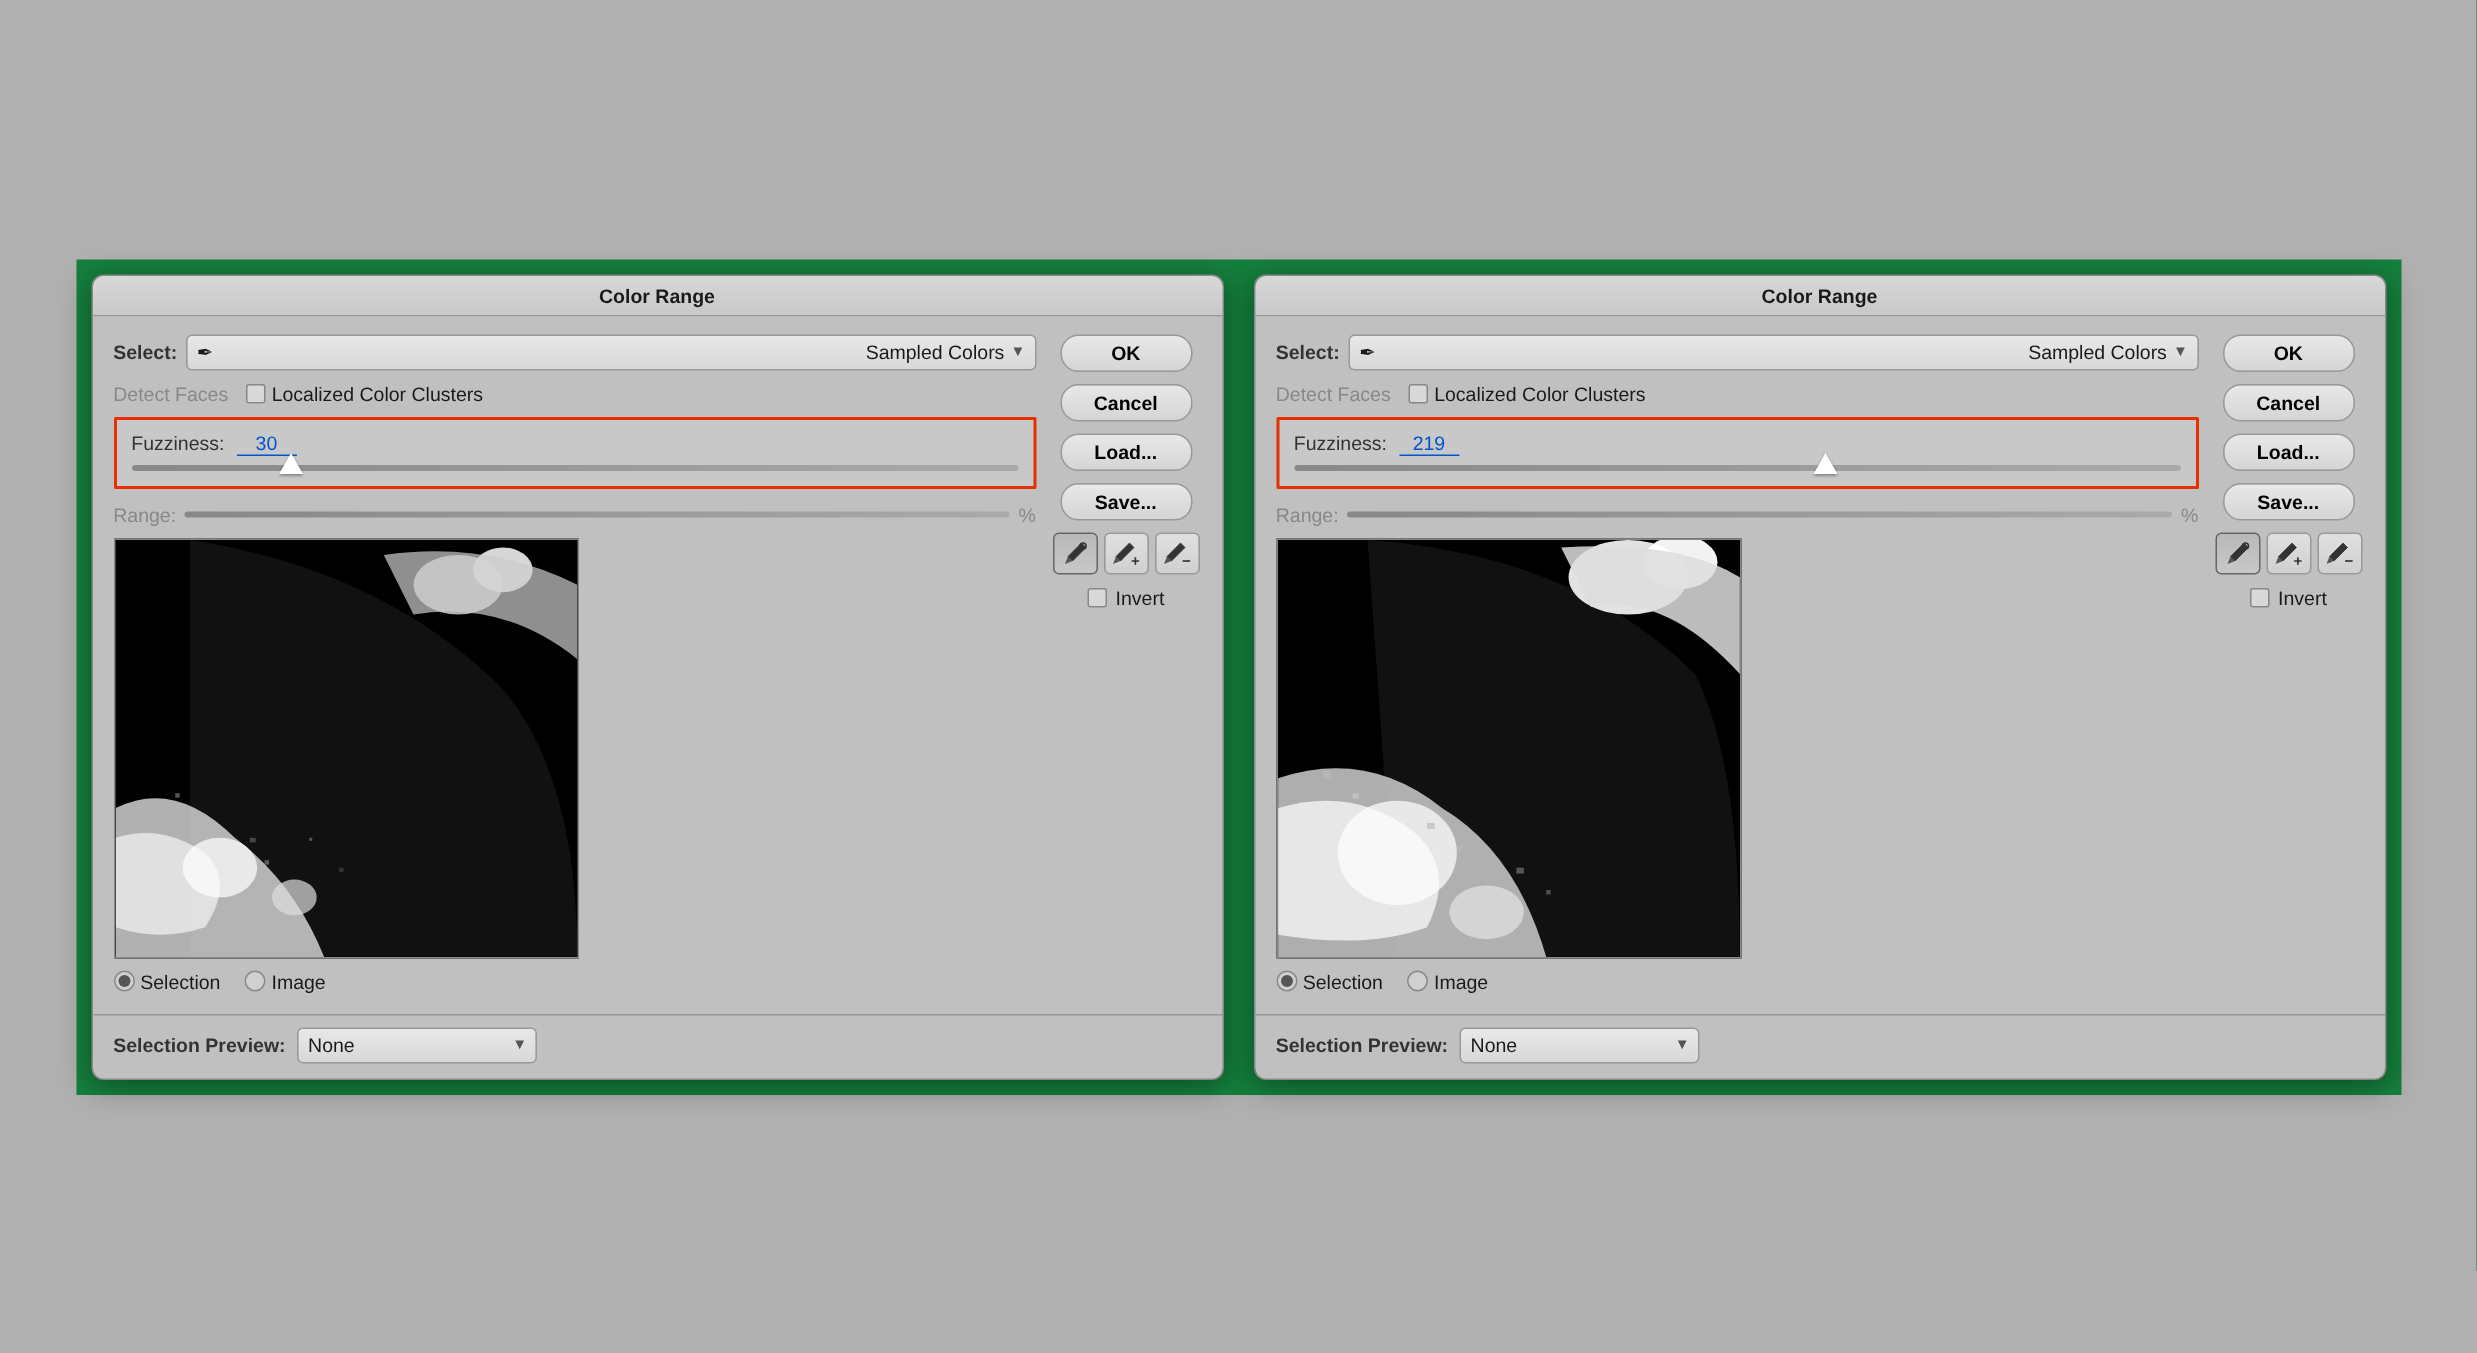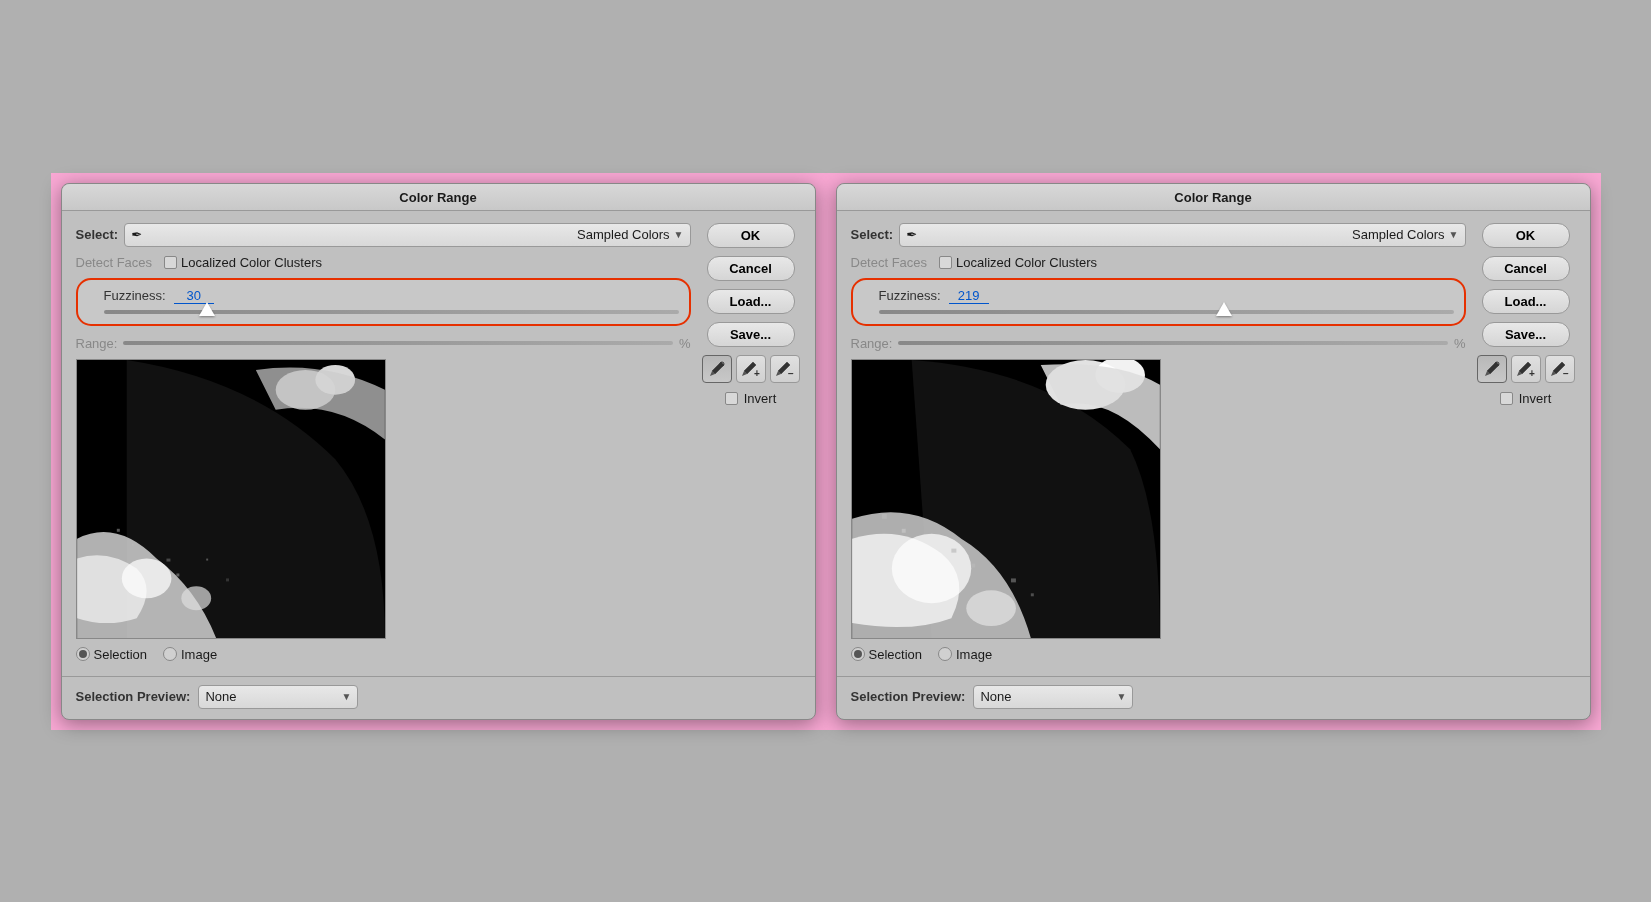--- a/index.html
+++ b/index.html
@@ -10,21 +10,21 @@
       align-items: center;
       width: 1651px;
       height: 902px;
       font-family: -apple-system, 'Helvetica Neue', Arial, sans-serif;
       font-size: 13px;
       color: #1a1a1a;
     }
     .wrapper {
       display: flex;
       gap: 0;
-      background: #f9a8d4;
+      background: #15803d;
     }
     .dialog {
       width: 755px;
       background: #c0c0c0;
       border-radius: 8px;
       border: 1px solid #888;
       box-shadow: 0 4px 20px rgba(0,0,0,0.4);
       padding: 0;
       margin: 10px;
     }
@@ -108,22 +108,22 @@
     }
     .checkbox {
       width: 13px;
       height: 13px;
       border: 1px solid #888;
       background: #d8d8d8;
       border-radius: 2px;
     }
     .fuzziness-box {
       border: 2px solid #e63000;
-      border-radius: 15px;
-      padding: 8px 10px 10px 26px;
+      border-radius: 1px;
+      padding: 8px 10px 10px 10px;
       background: #c8c8c8;
     }
     .fuzziness-row {
       display: flex;
       align-items: baseline;
       gap: 8px;
       margin-bottom: 6px;
     }
     .fuzziness-label {
       font-size: 13px;

